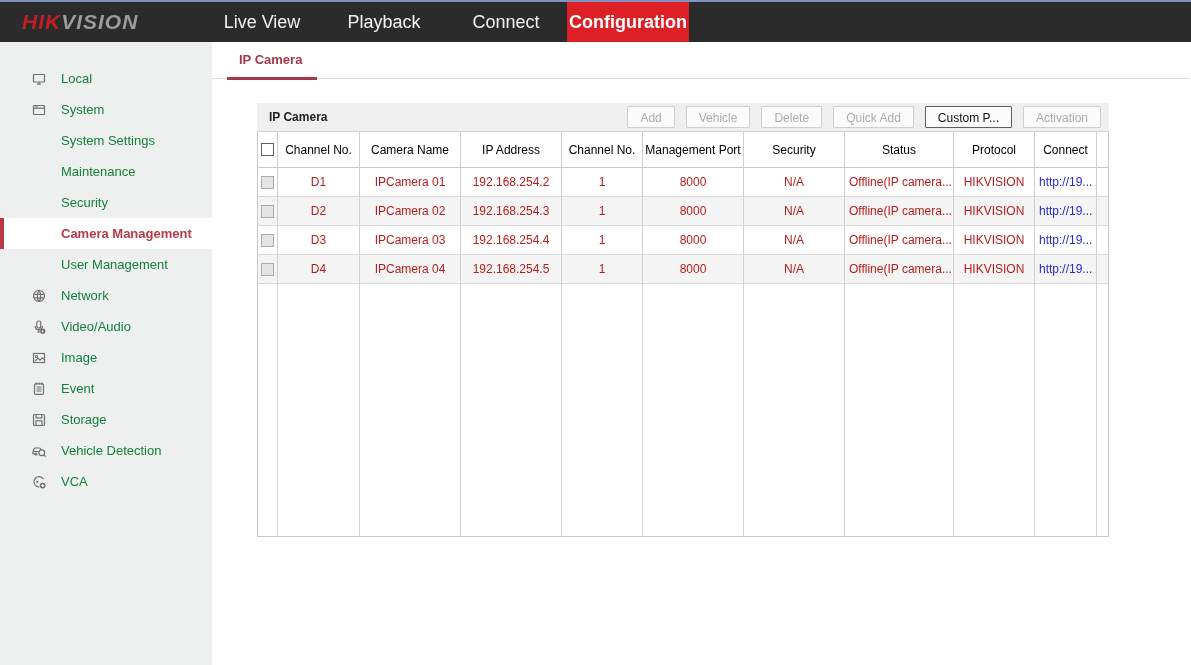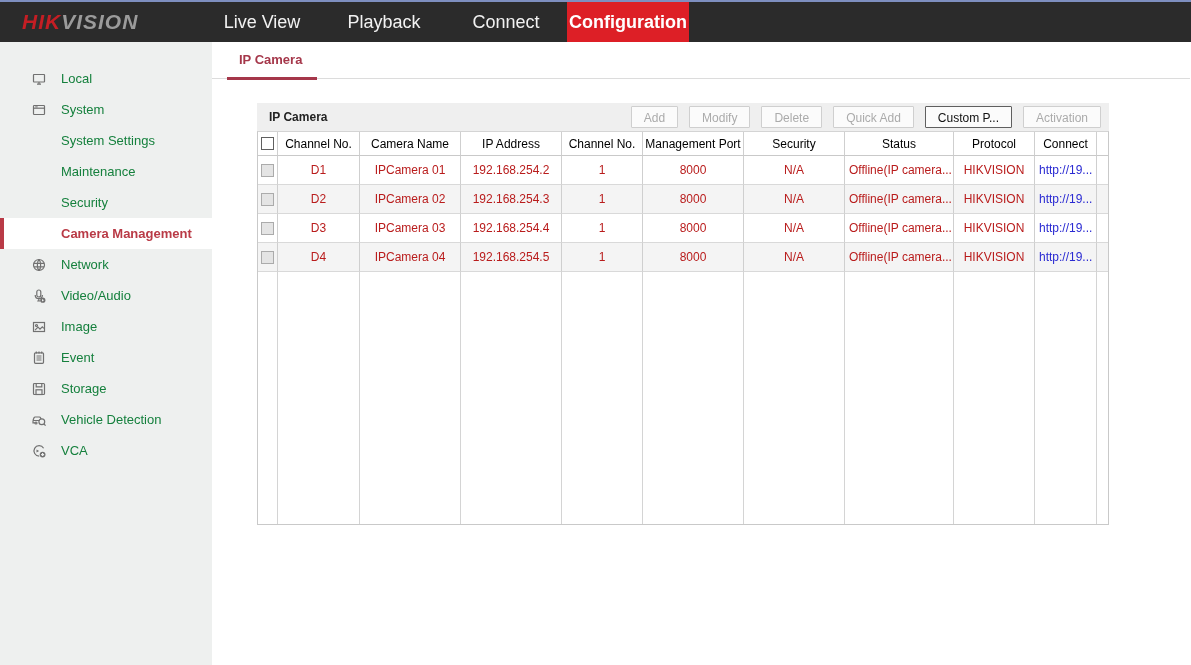--- a/index.html
+++ b/index.html
@@ -46,21 +46,21 @@
   .btn { height:22px; padding:1px 12px; font-size:12px; line-height:20px; background:#fbfbfb;
     border:1px solid #cfcfcf; color:#ababab; border-radius:1px; cursor:default; }
   .btn.enabled { border-color:#5f5f5f; color:#111; cursor:pointer; }
 
   
   .tbl { border:1px solid #c9c9c9; border-top:1px solid #d4d4d4; width:852px; }
   .trow { display:grid; grid-template-columns:20px 82px 101px 101px 81px 101px 101px 109px 81px 62px 11px; }
   .cell { border-right:1px solid #cfcfcf; font-size:12px; color:#b91c1c; text-align:center;
     white-space:nowrap; overflow:hidden; display:flex; align-items:center; justify-content:center; }
   .cell:last-child { border-right:none; }
-  .thead .cell { height:24px; border-bottom:1px solid #c9c9c9; color:#000; }
+  .thead .cell { height:36px; border-bottom:1px solid #c9c9c9; color:#000; }
   .tdata .cell { height:29px; border-bottom:1px solid #d9d9d9; }
   .tdata.stripe { background:#f4f4f4; }
   .cell.left { justify-content:flex-start; padding-left:4px; }
   .cell.link { color:#2a2ad2; font-size:12px; justify-content:flex-start; padding-left:4px; cursor:pointer; }
   .tfill { display:grid; grid-template-columns:20px 82px 101px 101px 81px 101px 101px 109px 81px 62px 11px;
     height:252px; }
   .tfill .fcell { border-right:1px solid #d4d4d4; }
   .tfill .fcell:last-child { border-right:none; }
 
   .cb { width:13px; height:13px; border:1px solid #606060; background:#fff; display:inline-block; }
@@ -106,20 +106,23 @@
   </div>
   <div class="side-item sub">
     <span>Maintenance</span>
   </div>
   <div class="side-item sub">
     <span>Security</span>
   </div>
   <div class="side-item sub active">
     <span>Camera Management</span>
   </div>
+  <div class="side-item sub">
+    <span>User Management</span>
+  </div>
   <div class="side-item">
     <span class="icn">
         <svg width="16" height="16" viewBox="0 0 16 16" fill="none" stroke="#717171" stroke-width="1.2">
           <circle cx="8" cy="8" r="5.5"></circle>
           <path d="M2.8 6.3h10.4M3 9.9h10M8 2.5c2.2 1.9 2.2 9.1 0 11M8 2.5c-2.2 1.9-2.2 9.1 0 11"></path>
         </svg>
       </span>
     <span>Network</span>
   </div>
   <div class="side-item">
@@ -191,21 +194,21 @@
   <div class="tabstrip">
     <div class="page-tab">IP Camera</div>
     <div class="tab-underline"></div>
   </div>
 
   <div class="panel">
     <div class="toolbar">
       <span class="panel-title">IP Camera</span>
       <div class="btns">
         <button class="btn" disabled="">Add</button>
-        <button class="btn" disabled="">Modify</button>
+        <button class="btn" disabled="">Vehicle</button>
         <button class="btn" disabled="">Delete</button>
         <button class="btn" disabled="">Quick Add</button>
         <button class="btn enabled">Custom P...</button>
         <button class="btn" disabled="">Activation</button>
       </div>
     </div>
 
     <div class="tbl">
       <div class="trow thead">
         <div class="cell">

